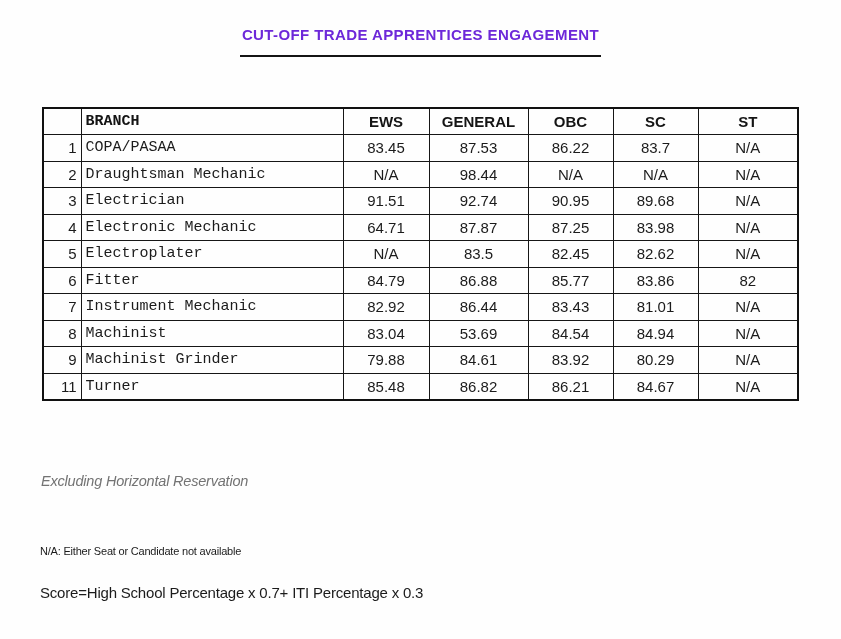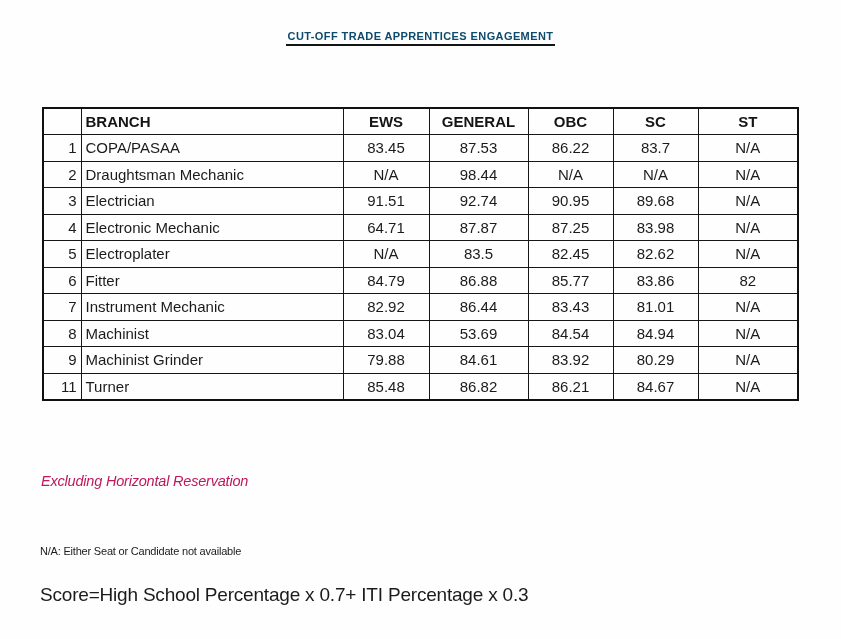--- a/index.html
+++ b/index.html
@@ -18,26 +18,26 @@
   }
   .title-wrap {
     position: absolute;
     top: 26px;
     left: 0;
     width: 100%;
     text-align: center;
   }
   .page-title {
     display: inline-block;
-    font-size: 11px;
+    font-size: 15px;
     font-weight: bold;
     letter-spacing: 0.4px;
-    color: #0c4a6e;
+    color: #6d28d9;
     border-bottom: 2.5px solid #141414;
-    padding: 0 2px 2px 2px;
+    padding: 0 2px 12px 2px;
   }
   table.cutoff {
     position: absolute;
     left: 42px;
     top: 107px;
     width: 755px;
     border-collapse: collapse;
     table-layout: fixed;
     font-size: 15px;
     color: #1b1b1b;
@@ -47,45 +47,45 @@
     height: 26.5px;
     padding: 0 4px;
     overflow: hidden;
     white-space: nowrap;
     vertical-align: middle;
   }
   table.cutoff { border: 2px solid #111; }
   table.cutoff th { font-weight: bold; font-size: 15px; color: #141414; }
   
   .col0 { text-align: right; padding-right: 8px; }
-  .col1 { text-align: left; padding-left: 10px; }
+  .col1 { text-align: left; padding-left: 10px; font-family: Liberation Mono, monospace; }
   .col2, .col3, .col4, .col5, .col6 { text-align: center; }
   th.col1 { padding-left: 10px; }
   .note-excluding {
     position: absolute;
     left: 41px;
     top: 473px;
     font-style: italic;
     font-size: 14.5px;
     letter-spacing: -0.2px;
-    color: #be185d;
+    color: #737373;
   }
   .note-na {
     position: absolute;
     left: 40px;
     top: 545px;
     font-size: 11px;
     letter-spacing: -0.2px;
     color: #1b1b1b;
   }
   .note-score {
     position: absolute;
     left: 40px;
     top: 584px;
-    font-size: 19px;
+    font-size: 15px;
     letter-spacing: -0.2px;
     color: #1b1b1b;
   }
 </style>
 </head>
 <body>
 
 <div class="page">
 
   <div class="title-wrap">

